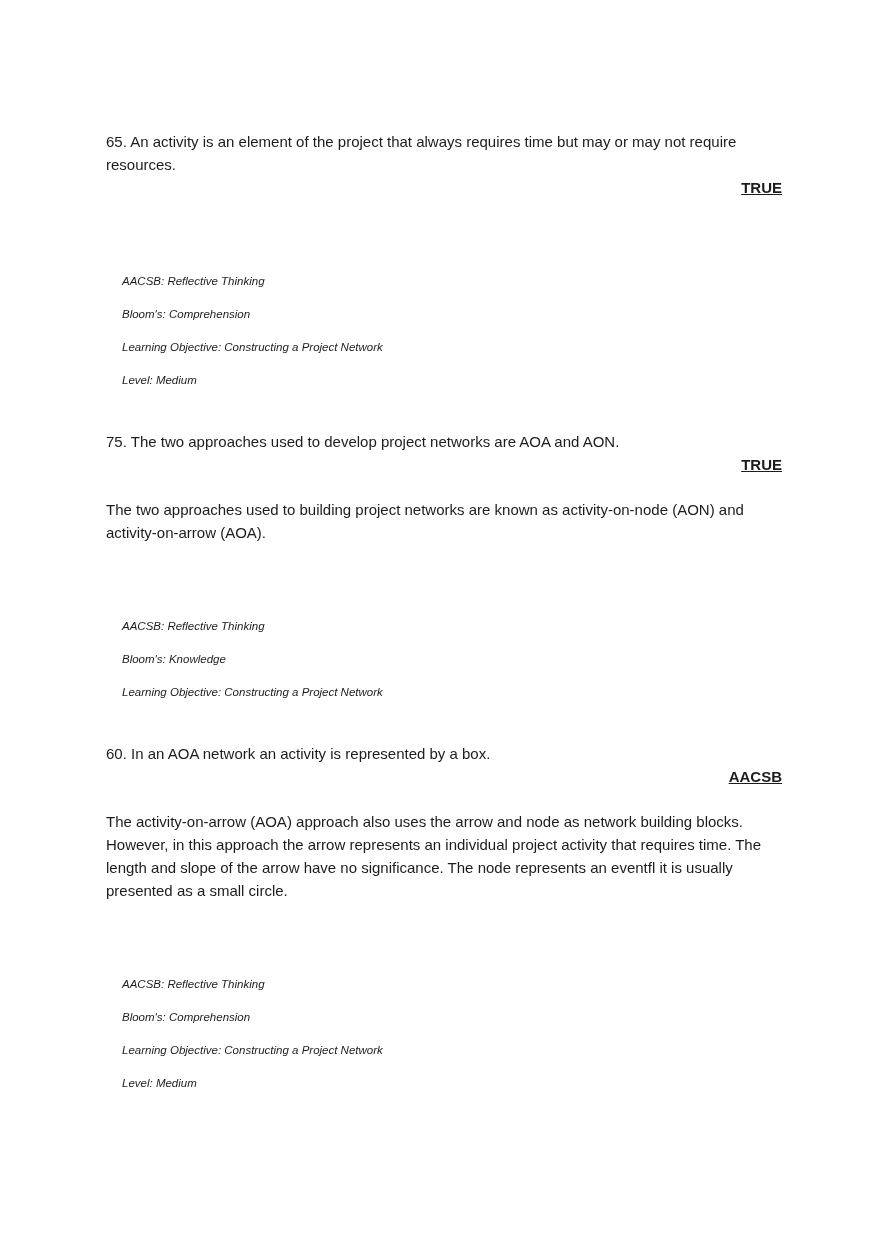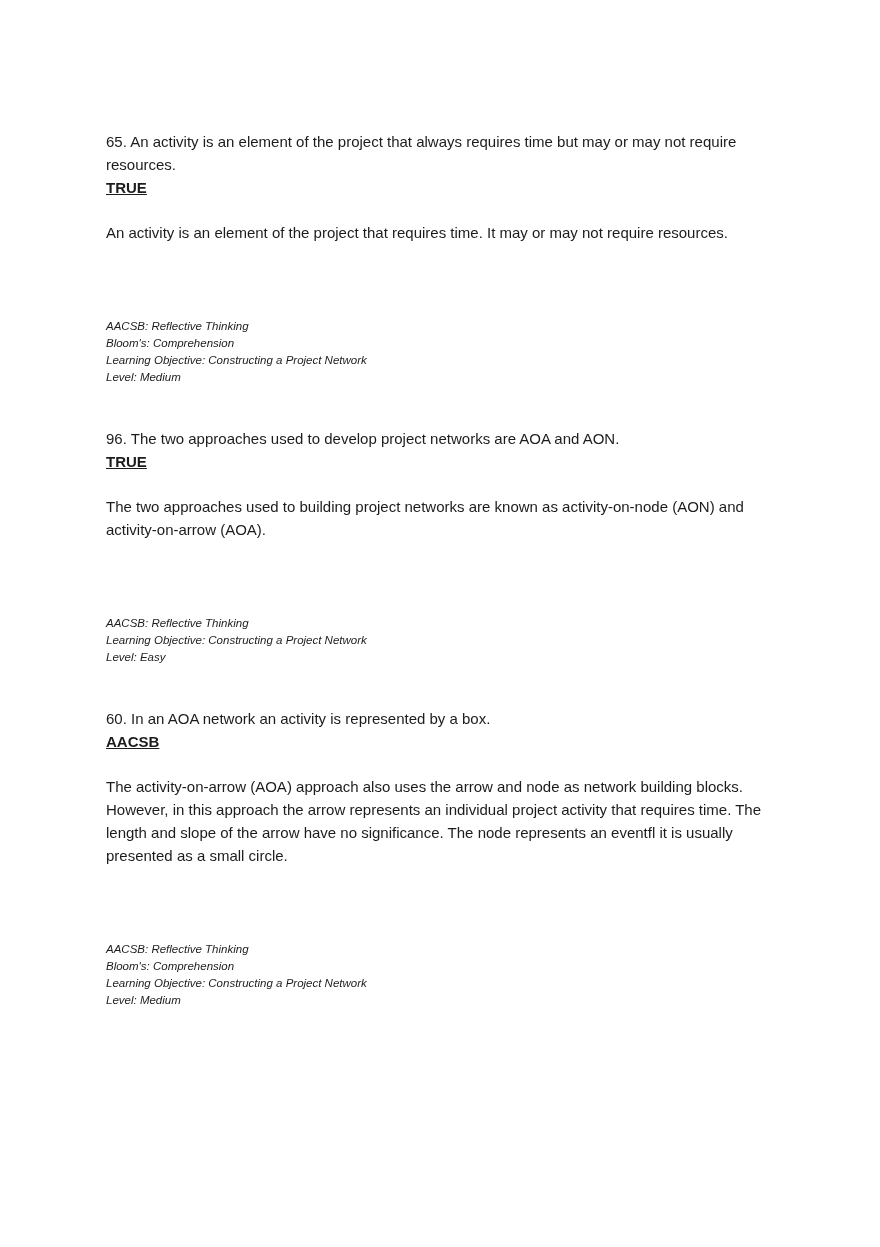--- a/index.html
+++ b/index.html
@@ -28,65 +28,65 @@
     margin: 0;
     font-size: 15px;
     line-height: 23px;
   }
   .answer {
     margin: 0;
     font-size: 15px;
     line-height: 23px;
     font-weight: 700;
     text-decoration: underline;
+    text-align: right;
   }
   .explanation {
     margin: 22px 0 0 0;
     font-size: 15px;
     line-height: 23px;
   }
   .metadata {
     margin: 74px 0 0 0;
   }
   .metadata p {
-    margin: 0;
+    margin: 16px;
     font-size: 11.5px;
     line-height: 17px;
     font-style: italic;
   }
   .question + .question {
     margin-top: 41px;
   }
 </style>
 </head>
 <body>
 
 <div class="page">
   <div class="content">
 
     <section class="question">
       <p class="q-text">65. An activity is an element of the project that always requires time but may or may not require resources.</p>
       <p class="answer">TRUE</p>
-      <p class="explanation">An activity is an element of the project that requires time. It may or may not require resources.</p>
       <div class="metadata">
         <p>AACSB: Reflective Thinking</p>
         <p>Bloom's: Comprehension</p>
         <p>Learning Objective: Constructing a Project Network</p>
         <p>Level: Medium</p>
       </div>
     </section>
 
     <section class="question">
-      <p class="q-text">96. The two approaches used to develop project networks are AOA and AON.</p>
+      <p class="q-text">75. The two approaches used to develop project networks are AOA and AON.</p>
       <p class="answer">TRUE</p>
       <p class="explanation">The two approaches used to building project networks are known as activity-on-node (AON) and activity-on-arrow (AOA).</p>
       <div class="metadata">
         <p>AACSB: Reflective Thinking</p>
+        <p>Bloom's: Knowledge</p>
         <p>Learning Objective: Constructing a Project Network</p>
-        <p>Level: Easy</p>
       </div>
     </section>
 
     <section class="question">
       <p class="q-text">60. In an AOA network an activity is represented by a box.</p>
       <p class="answer">AACSB</p>
       <p class="explanation">The activity-on-arrow (AOA) approach also uses the arrow and node as network building blocks. However, in this approach the arrow represents an individual project activity that requires time. The length and slope of the arrow have no significance. The node represents an eventfl it is usually presented as a small circle.</p>
       <div class="metadata">
         <p>AACSB: Reflective Thinking</p>
         <p>Bloom's: Comprehension</p>

